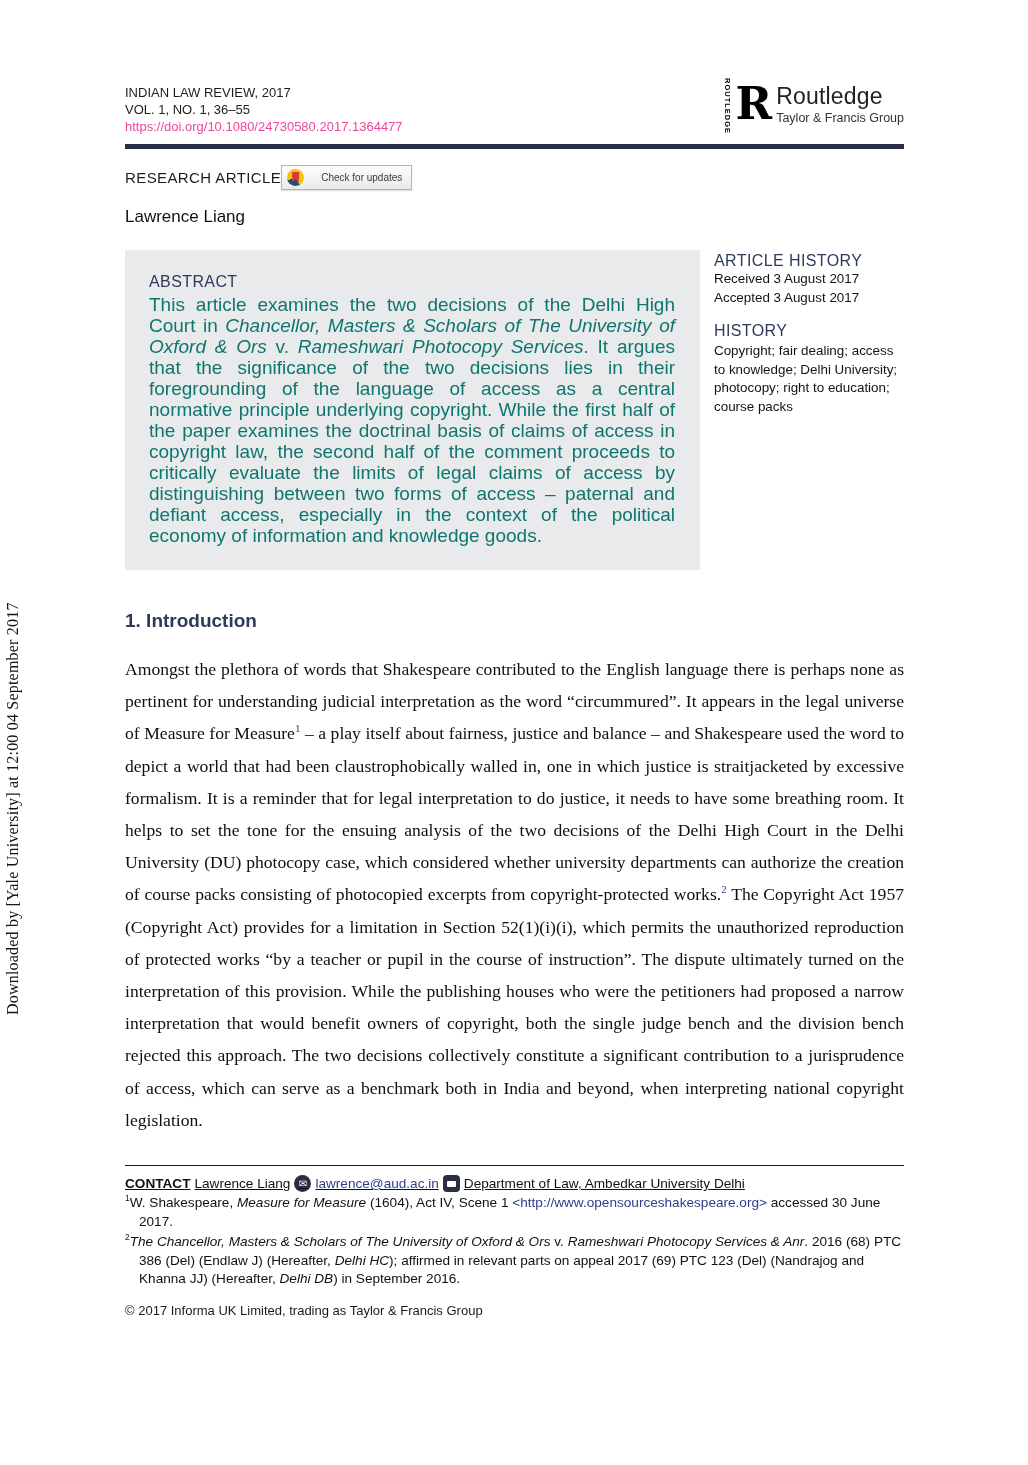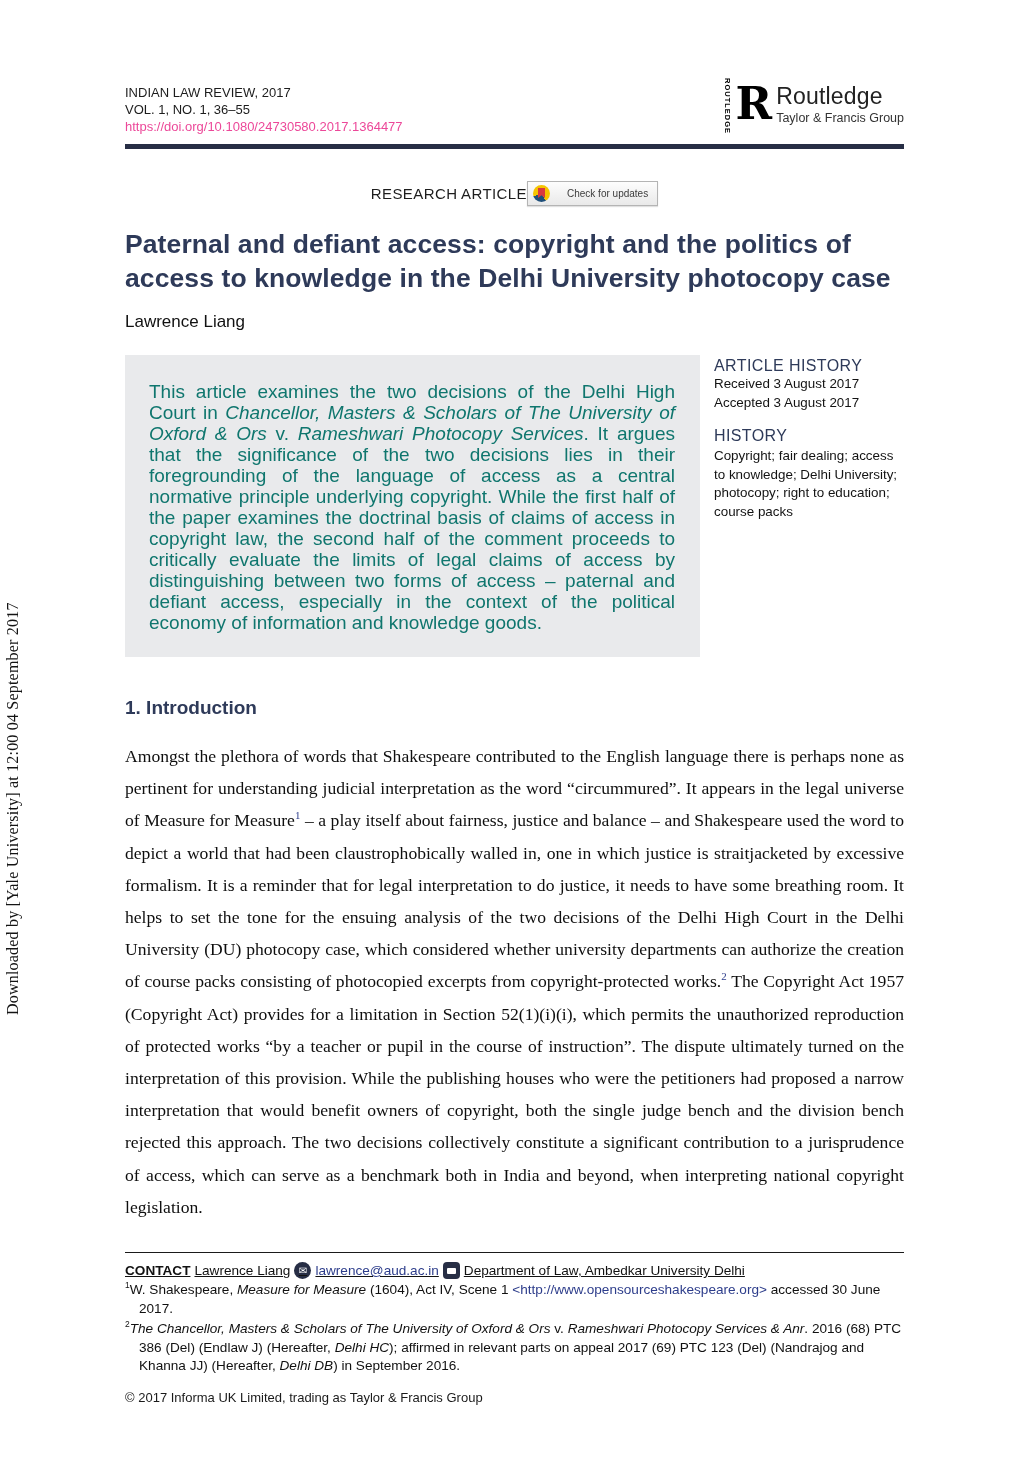--- a/index.html
+++ b/index.html
@@ -33,21 +33,21 @@
     writing-mode:vertical-rl;font-size:7.5px;font-weight:bold;letter-spacing:1px;
     color:#000;height:52px;text-align:center;
   }
   .r-mark{font-family:"DejaVu Serif",serif;font-size:44px;font-weight:bold;line-height:44px;color:#000;}
   .pub-text .pub-name{font-size:23px;color:#222;letter-spacing:.2px;}
   .pub-text .pub-tag{font-size:12.5px;color:#333;margin-top:1px;}
 
   .navy-rule{height:5px;background:var(--rule);margin-top:9px;}
 
   
-  .type-row{display:flex;justify-content:center;align-items:center;margin-top:32px;}
+  .type-row{display:flex;justify-content:flex-start;align-items:center;margin-top:16px;}
   .type-label{font-size:15px;letter-spacing:.4px;color:#1d1d1d;}
   .check-btn{
     display:inline-flex;align-items:center;gap:17px;
     border:1px solid #b4b4b4;border-radius:0;
     background:linear-gradient(#fdfdfd,#e9e9e9);
     padding:3px 9px 3px 5px;font-size:10px;color:#3c3c3c;cursor:pointer;
     box-shadow:0 1px 1px rgba(0,0,0,.12);
   }
   .cm-icon{position:relative;width:17px;height:17px;border-radius:50%;
     background:conic-gradient(from 150deg,#1f4f7a 0 100deg,#f5c400 100deg 360deg);overflow:hidden;}
@@ -121,25 +121,25 @@
     <div class="navy-rule"></div>
 
     <div class="type-row">
       <div class="type-label">RESEARCH ARTICLE</div>
       <button class="check-btn">
         <span class="cm-icon"></span>
         <span>Check for updates</span>
       </button>
     </div>
 
-    <h1 class="title">Paternal and defiant access: copyright and the politics of access to knowledge in the Delhi University photocopy case</h1>
     <div class="author">Lawrence Liang</div>
 
     <div class="abs-row">
       <div class="abs-box">
+        <div class="mini-head">ABSTRACT</div>
         <div class="abs-text"><span>This article examines the two decisions of the Delhi High Court in </span><span class="i">Chancellor, Masters &amp; Scholars of The University of Oxford &amp; Ors</span><span> v. </span><span class="i">Rameshwari Photocopy Services</span><span>. It argues that the significance of the two decisions lies in their foregrounding of the language of access as a central normative principle underlying copyright. While the first half of the paper examines the doctrinal basis of claims of access in copyright law, the second half of the comment proceeds to critically evaluate the limits of legal claims of access by distinguishing between two forms of access – paternal and defiant access, especially in the context of the political economy of information and knowledge goods.</span></div>
       </div>
       <div class="side-col">
         <div class="mini-head">ARTICLE HISTORY</div>
         <div class="hist-line">Received 3 August 2017</div>
         <div class="hist-line">Accepted 3 August 2017</div>
         <div class="mini-head kw-head">HISTORY</div>
         <div class="kw">Copyright; fair dealing; access to knowledge; Delhi University; photocopy; right to education; course packs</div>
       </div>
     </div>

